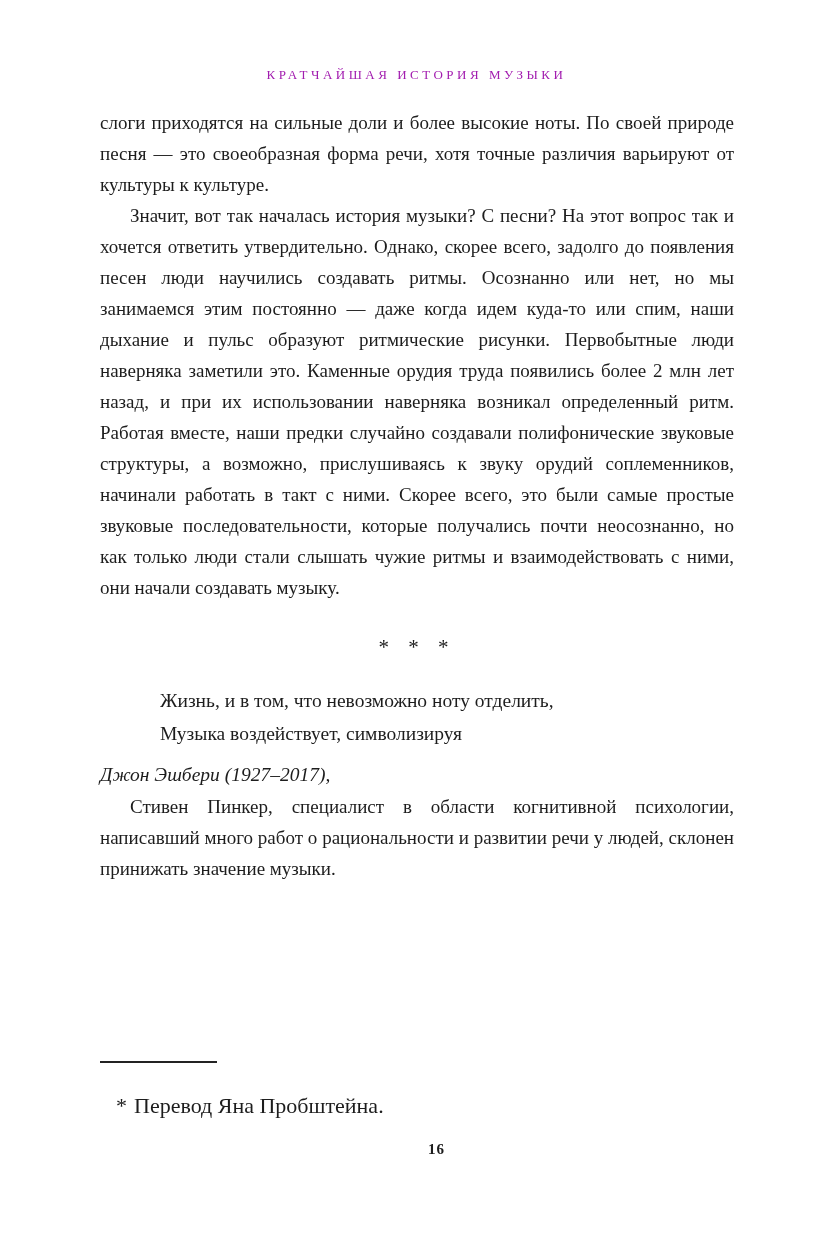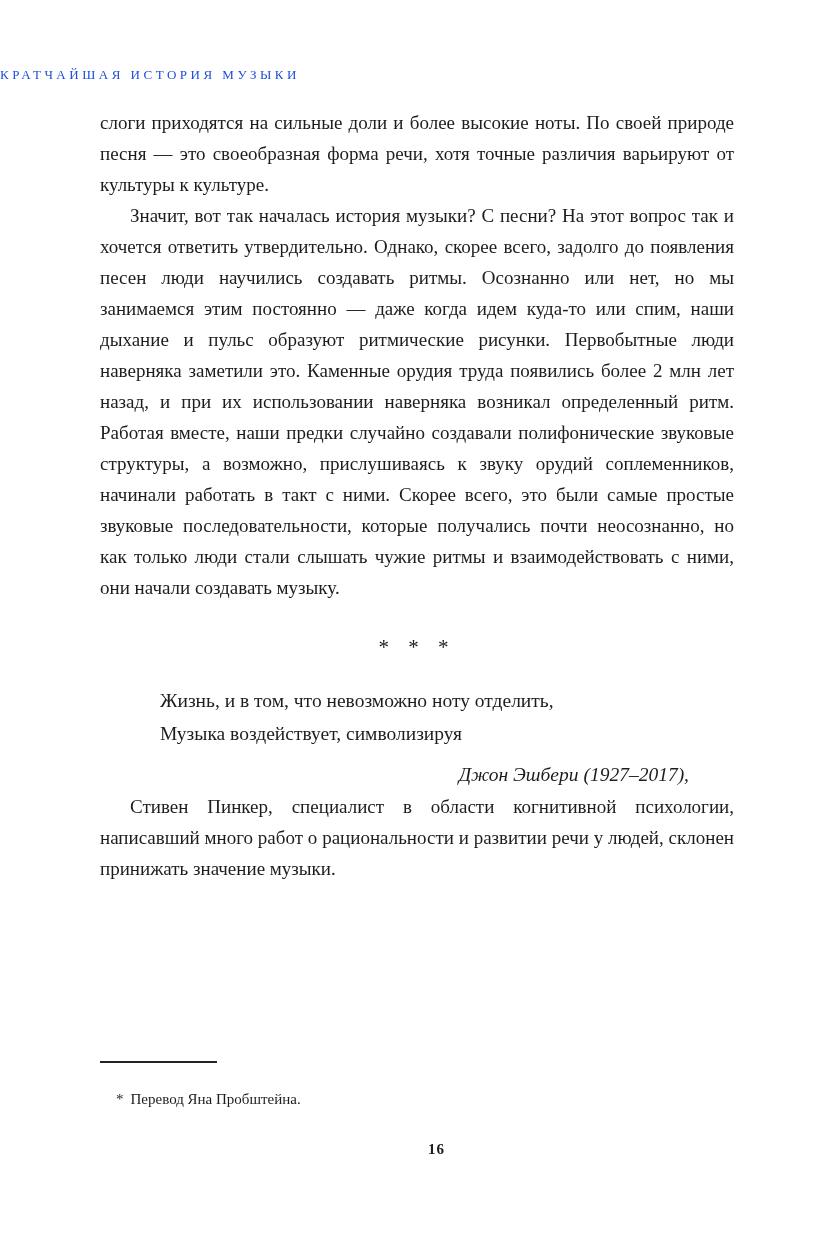--- a/index.html
+++ b/index.html
@@ -15,24 +15,24 @@
     background: #ffffff;
     overflow: hidden;
     font-family: "Liberation Serif", "DejaVu Serif", serif;
     color: #1d1d1d;
   }
   .running-head {
     position: absolute;
     top: 67px;
     left: 0;
     width: 100%;
-    text-align: left;
+    text-align: center;
     font-size: 13px;
     letter-spacing: 3.5px;
-    color: #1d4ed8;
+    color: #a21caf;
     white-space: nowrap;
   }
   .text-block {
     position: absolute;
     top: 107px;
     left: 100px;
     width: 634px;
   }
   .body-par {
     margin: 0;
@@ -52,40 +52,40 @@
     color: #1d1d1d;
   }
   .poem {
     margin: 0 0 0 60px;
     font-size: 19.5px;
     line-height: 33px;
   }
   .attribution {
     margin-top: 9px;
     padding-right: 45px;
-    text-align: right;
+    text-align: left;
     font-style: italic;
     font-size: 19.5px;
     line-height: 32px;
   }
   .par-after {
   }
   .footnote-rule {
     position: absolute;
     left: 100px;
     top: 1061px;
     width: 117px;
     height: 0;
     border-top: 2px solid #232323;
   }
   .footnote {
     position: absolute;
     left: 116px;
     top: 1072px;
-    font-size: 15px;
+    font-size: 22px;
     line-height: 24px;
     color: #1d1d1d;
   }
   .footnote .fn-marker {
     margin-right: 7px;
   }
   .page-number {
     position: absolute;
     top: 1141px;
     left: 0;

